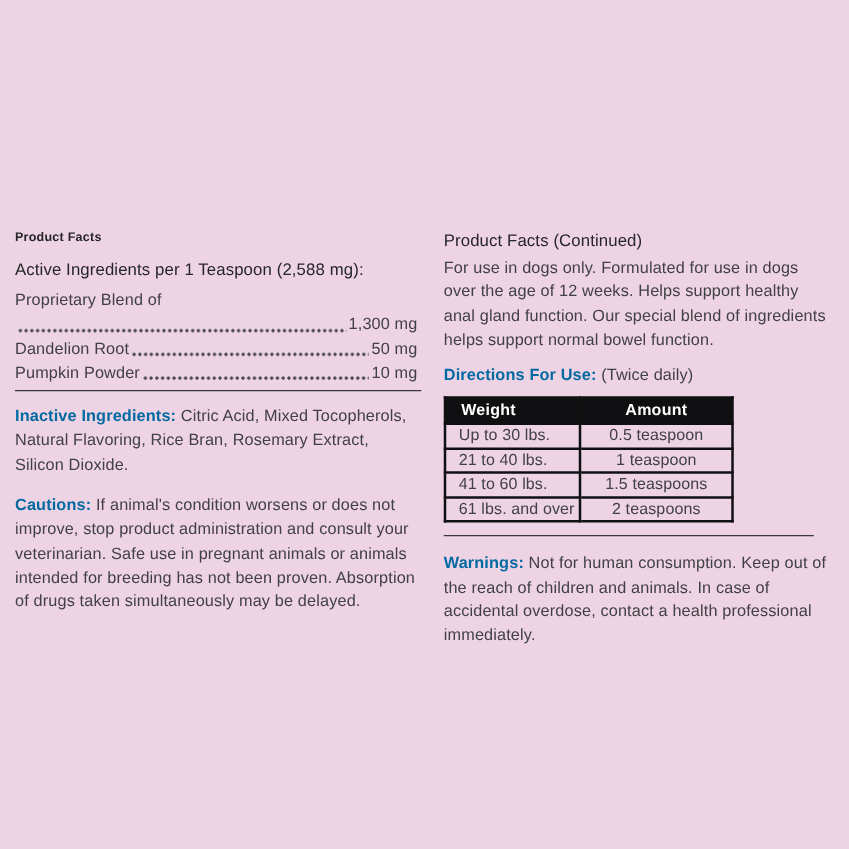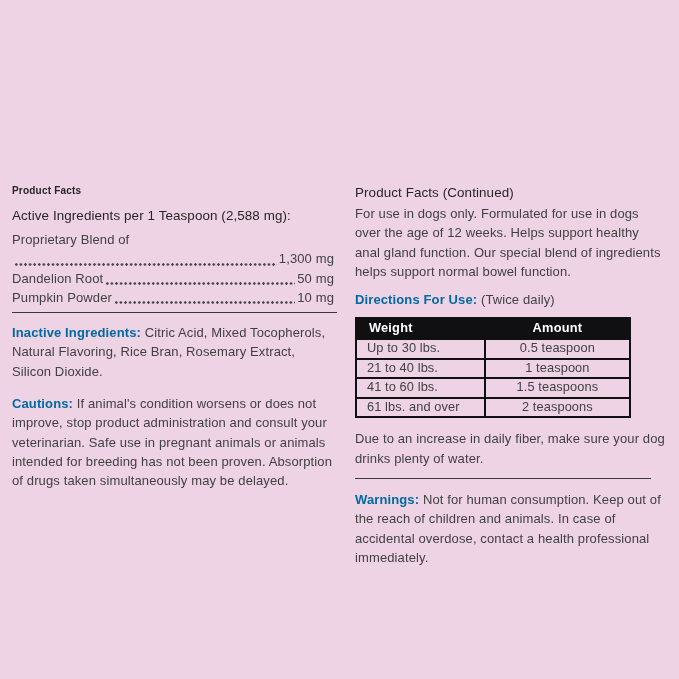--- a/index.html
+++ b/index.html
@@ -53,21 +53,21 @@
     background-repeat:repeat-x;
     background-position:left bottom;
   }
 
   .rule{height:0;border-top:1.6px solid var(--divider);}
   .rule-left{margin:5px 0 10px;}
   .rule-right{margin:10px 0 11px;width:296px;}
 
   table.dosage{
     border-collapse:collapse;
-    width:276px;
+    width:232px;
     margin-top:8px;
     table-layout:fixed;
   }
   table.dosage th,table.dosage td{
     border:2px solid var(--table-border);
   }
   table.dosage th{
     background:var(--table-header-bg);
     color:var(--table-header-text);
     font-size:12.8px;font-weight:700;letter-spacing:.2px;
@@ -143,20 +143,19 @@
           <td class="c-weight">41 to 60 lbs.</td>
           <td class="c-amount">1.5 teaspoons</td>
         </tr>
         <tr>
           <td class="c-weight">61 lbs. and over</td>
           <td class="c-amount">2 teaspoons</td>
         </tr>
       </tbody>
     </table>
 
-    <p class="para" style="margin-top:11px;">Due to an increase in daily fiber, make sure your dog drinks plenty of water.</p>
 
     <div class="rule rule-right"></div>
 
     <p class="para"><b>Warnings:</b> <span>Not for human consumption. Keep out of the reach of children and animals. In case of accidental overdose, contact a health professional immediately.</span></p>
   </section>
 
 </div>
 
 </body></html>

